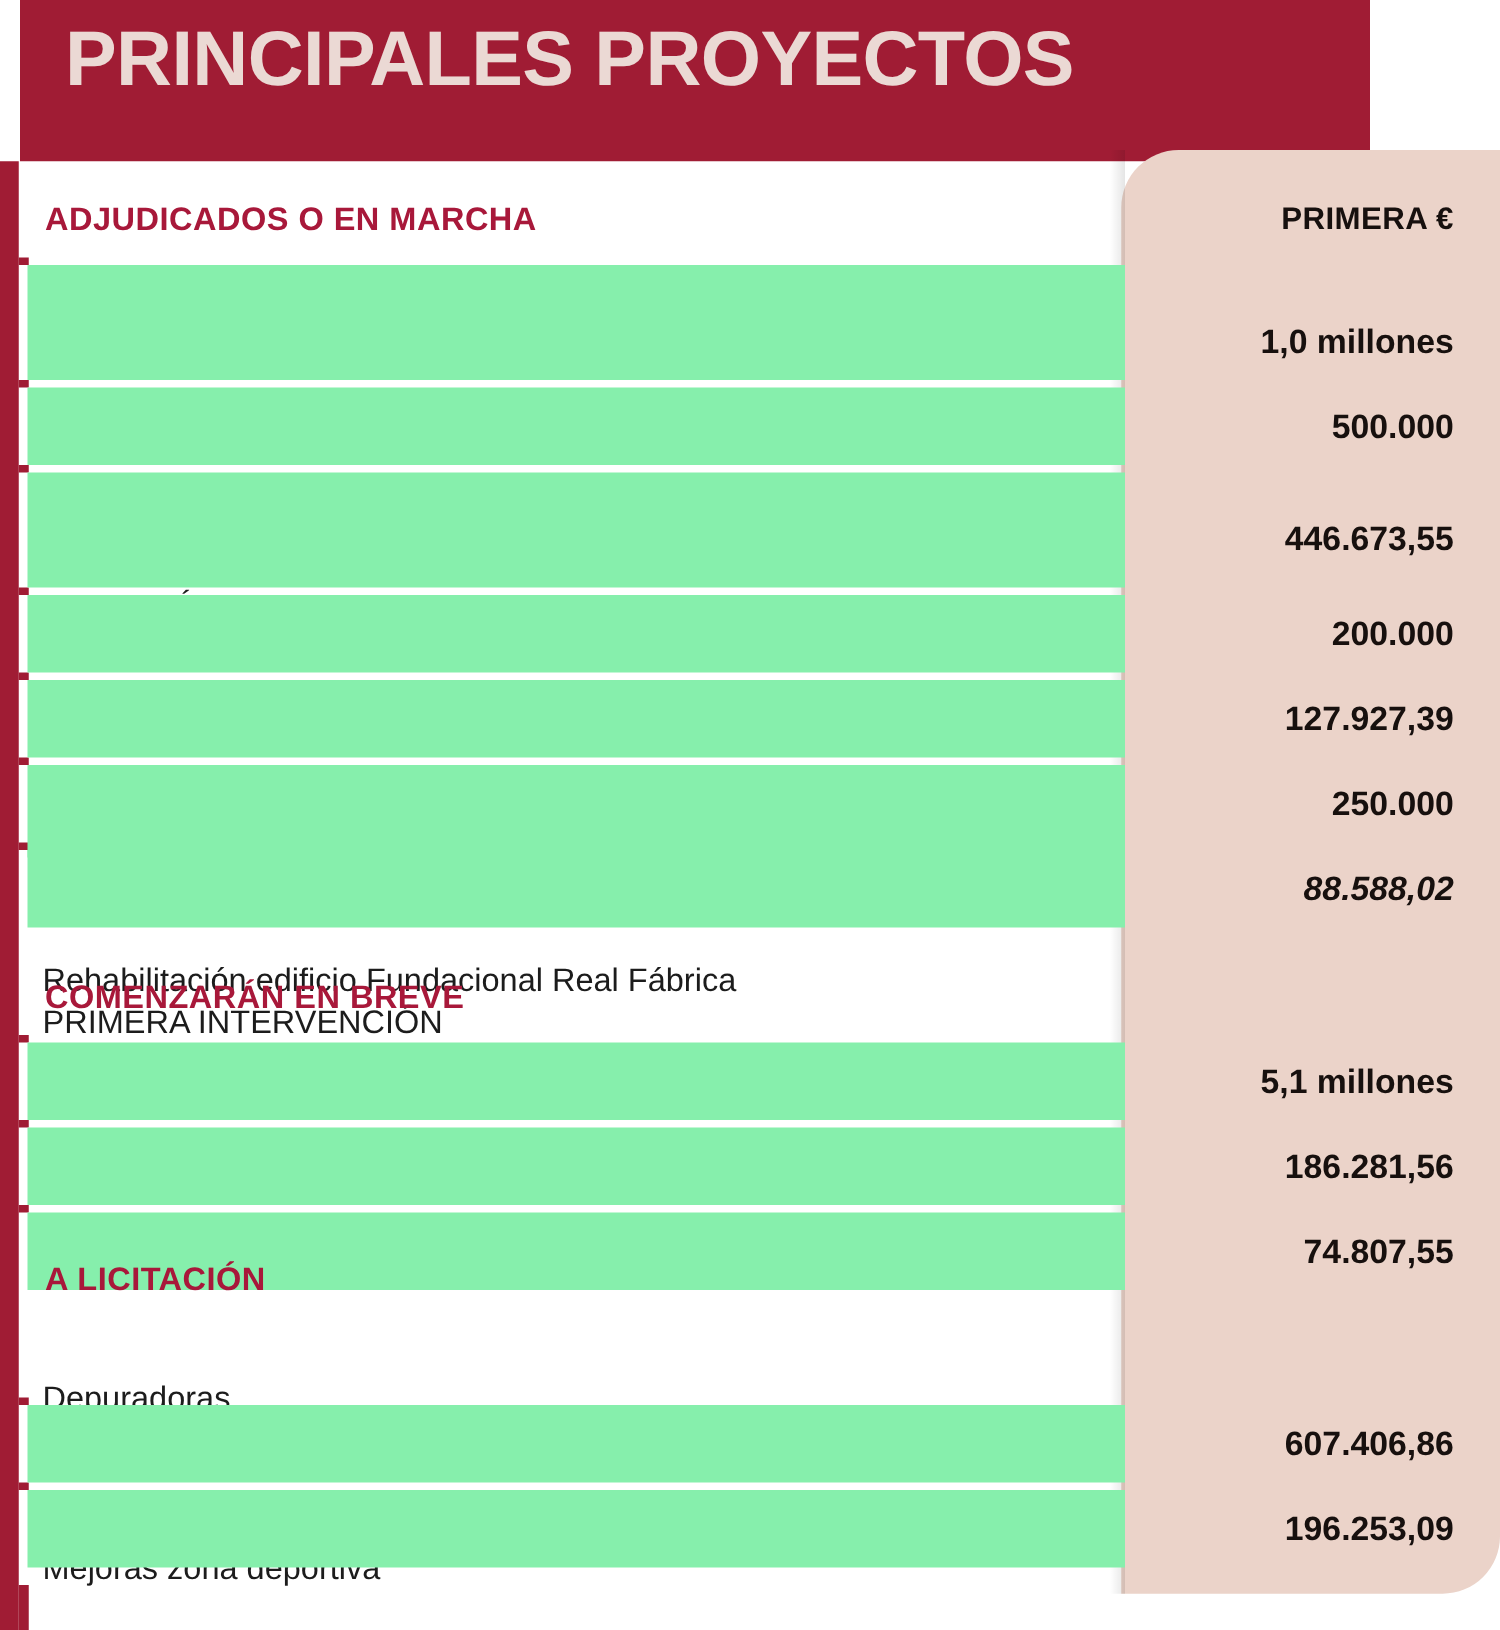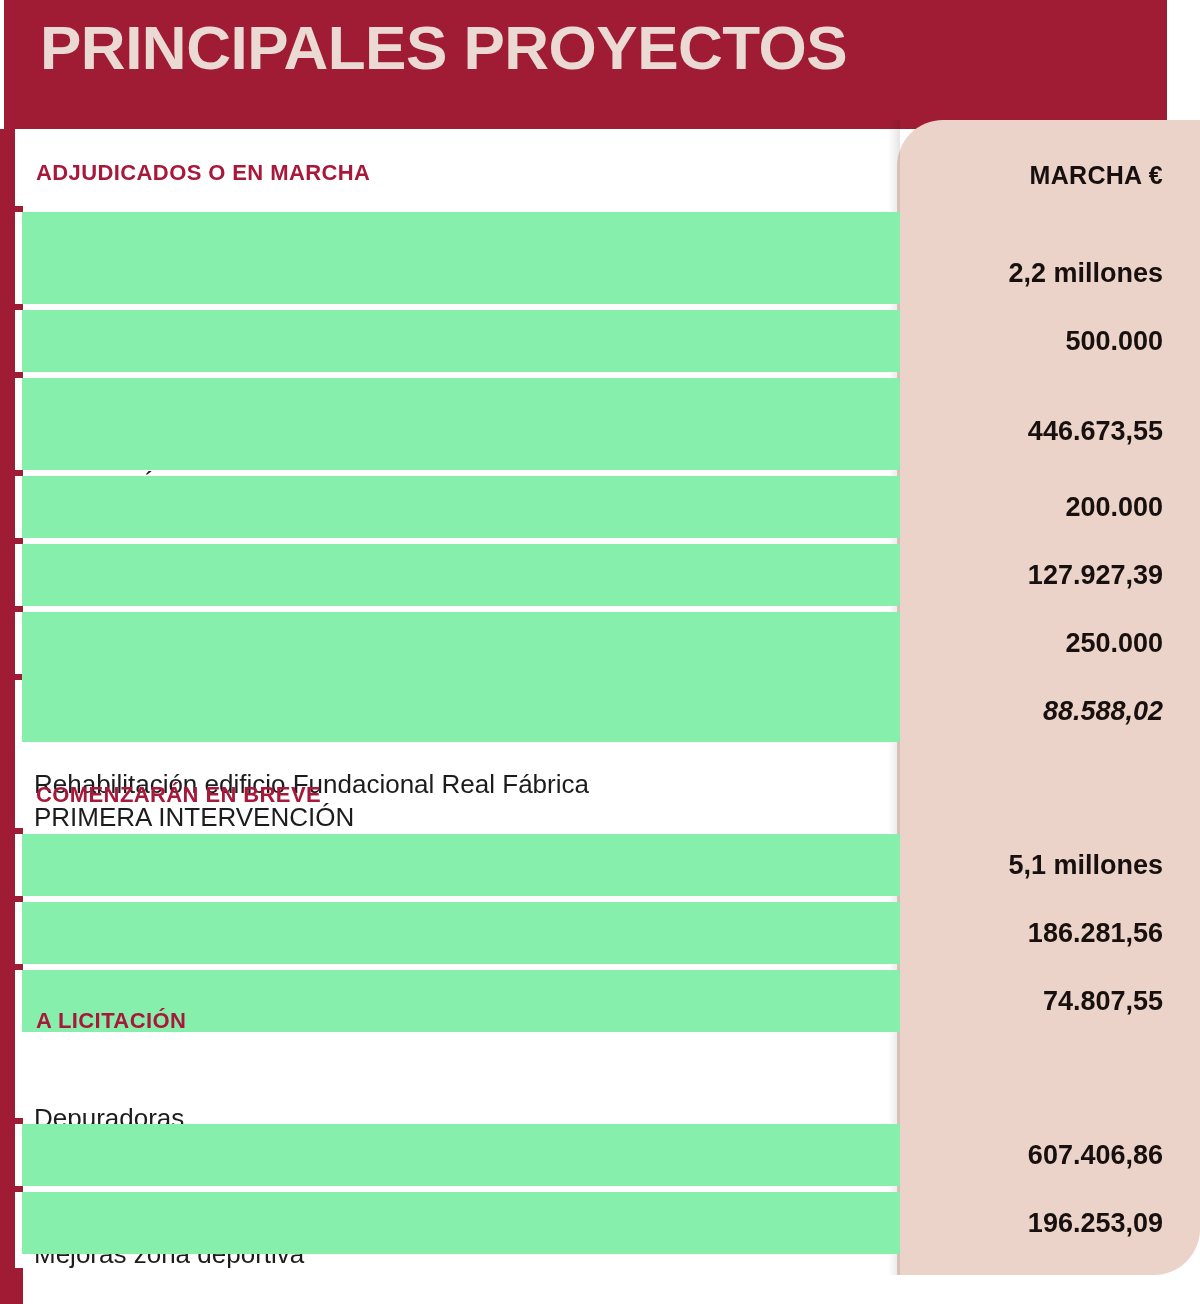--- a/index.html
+++ b/index.html
@@ -17,23 +17,23 @@
   #infographic {
     position: relative;
     width: 1200px;
     height: 1304px;
     background: #ffffff;
   }
 
   
   .header-band {
     position: absolute;
-    left: 4px;
+    left: 16px;
     top: 0;
-    width: 1163px;
+    width: 1080px;
     height: 129px;
     background: #A01C34;
   }
   .header-title {
     position: absolute;
     left: 36px;
     top: 17px;
     font-size: 62px;
     font-weight: bold;
     letter-spacing: -0.5px;
@@ -86,21 +86,21 @@
     font-weight: bold;
     color: #17100E;
     letter-spacing: 0.3px;
     white-space: nowrap;
   }
 
   
   .section-header {
     position: absolute;
     left: 36px;
-    font-size: 22px;
+    font-size: 26px;
     font-weight: bold;
     color: #A8183A;
     letter-spacing: 0.4px;
     white-space: nowrap;
   }
 
   
   .row-band {
     position: absolute;
     left: 22px;
@@ -149,28 +149,28 @@
       <div class="spine-notch" style="top: 828px; height: 6px;"></div>
       <div class="spine-notch" style="top: 896px; height: 6px;"></div>
       <div class="spine-notch" style="top: 964px; height: 6px;"></div>
       <div class="spine-notch" style="top: 1118px; height: 6px;"></div>
       <div class="spine-notch" style="top: 1186px; height: 6px;"></div>
       <div class="spine-notch" style="top: 1268px; height: 36px;"></div>
     </div>
 
   <div class="amount-panel"></div>
   <div class="amount-panel-shadow"></div>
-  <div class="amount-header">MARCHA €</div>
+  <div class="amount-header">PRIMERA €</div>
 
   <div id="body-layer">
       <div class="section-header" style="top: 160px;">ADJUDICADOS O EN MARCHA</div>
       <div class="row-band" style="top: 212px; height: 92px;">
         <div class="row-label" style="top: 224px;"><span>Construcción Casa de la Cultura</span><span class="sub">INVERSIÓN PRIMERA FASE: BIBLIOTECA</span></div>
       </div>
-      <div class="row-amount" style="top: 258px;">2,2 millones</div>
+      <div class="row-amount" style="top: 258px;">1,0 millones</div>
       <div class="row-band" style="top: 310px; height: 62px;">
         <div class="row-label" style="top: 324px;"><span>Mejoras Zonas Industriales</span></div>
       </div>
       <div class="row-amount" style="top: 326px;">500.000</div>
       <div class="row-band" style="top: 378px; height: 92px;">
         <div class="row-label" style="top: 390px;"><span>Rehabilitación edificio Fundacional Real Fábrica</span><span class="sub">PRIMERA INTERVENCIÓN</span></div>
       </div>
       <div class="row-amount" style="top: 416px; margin-left: 18px;">446.673,55</div>
       <div class="row-band" style="top: 476px; height: 62px;">
         <div class="row-label" style="top: 490px;"><span>Mejora eficiencia energética</span></div>

